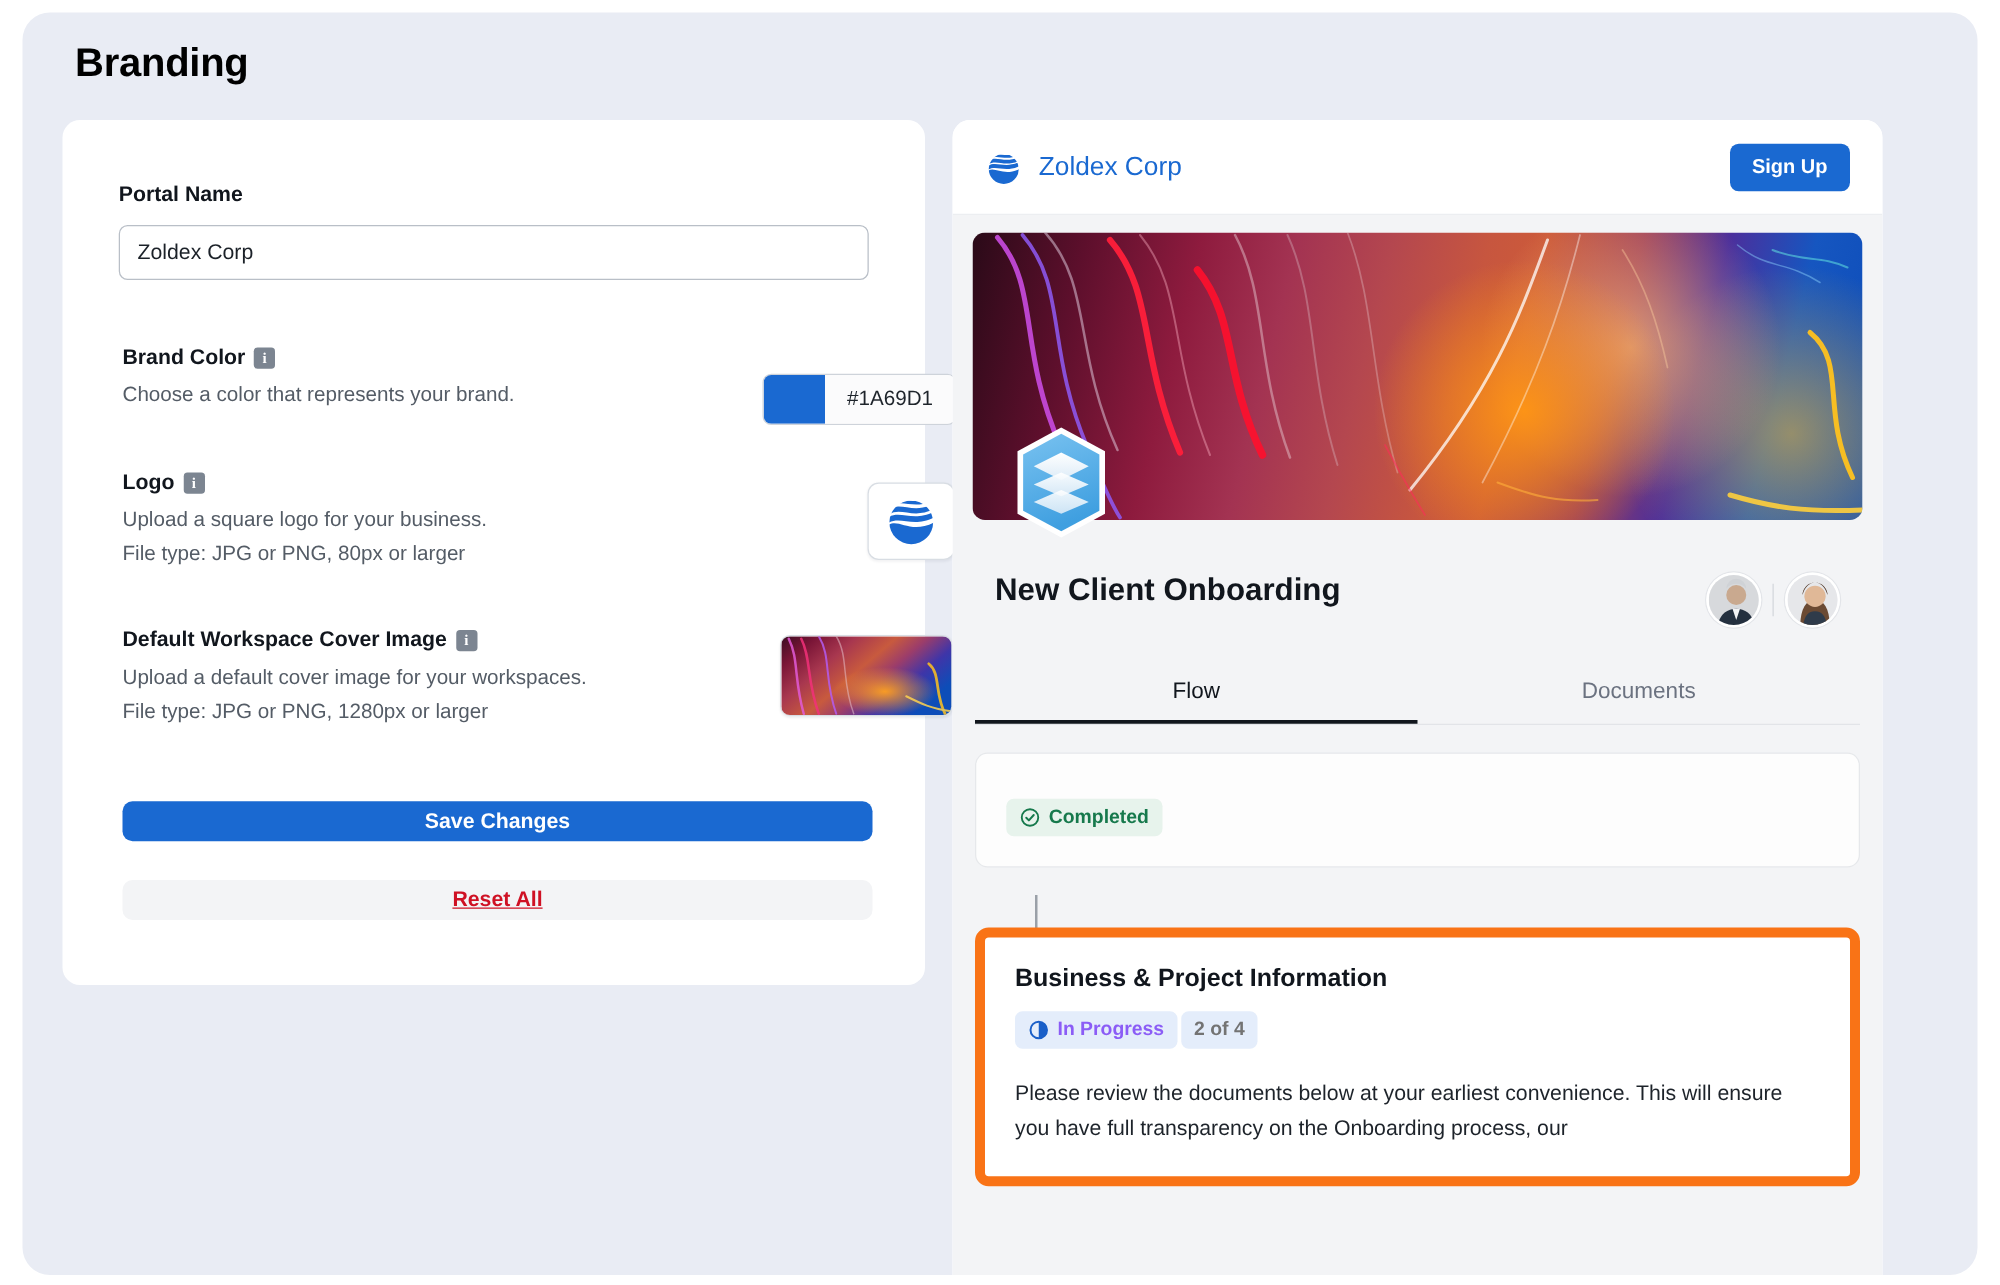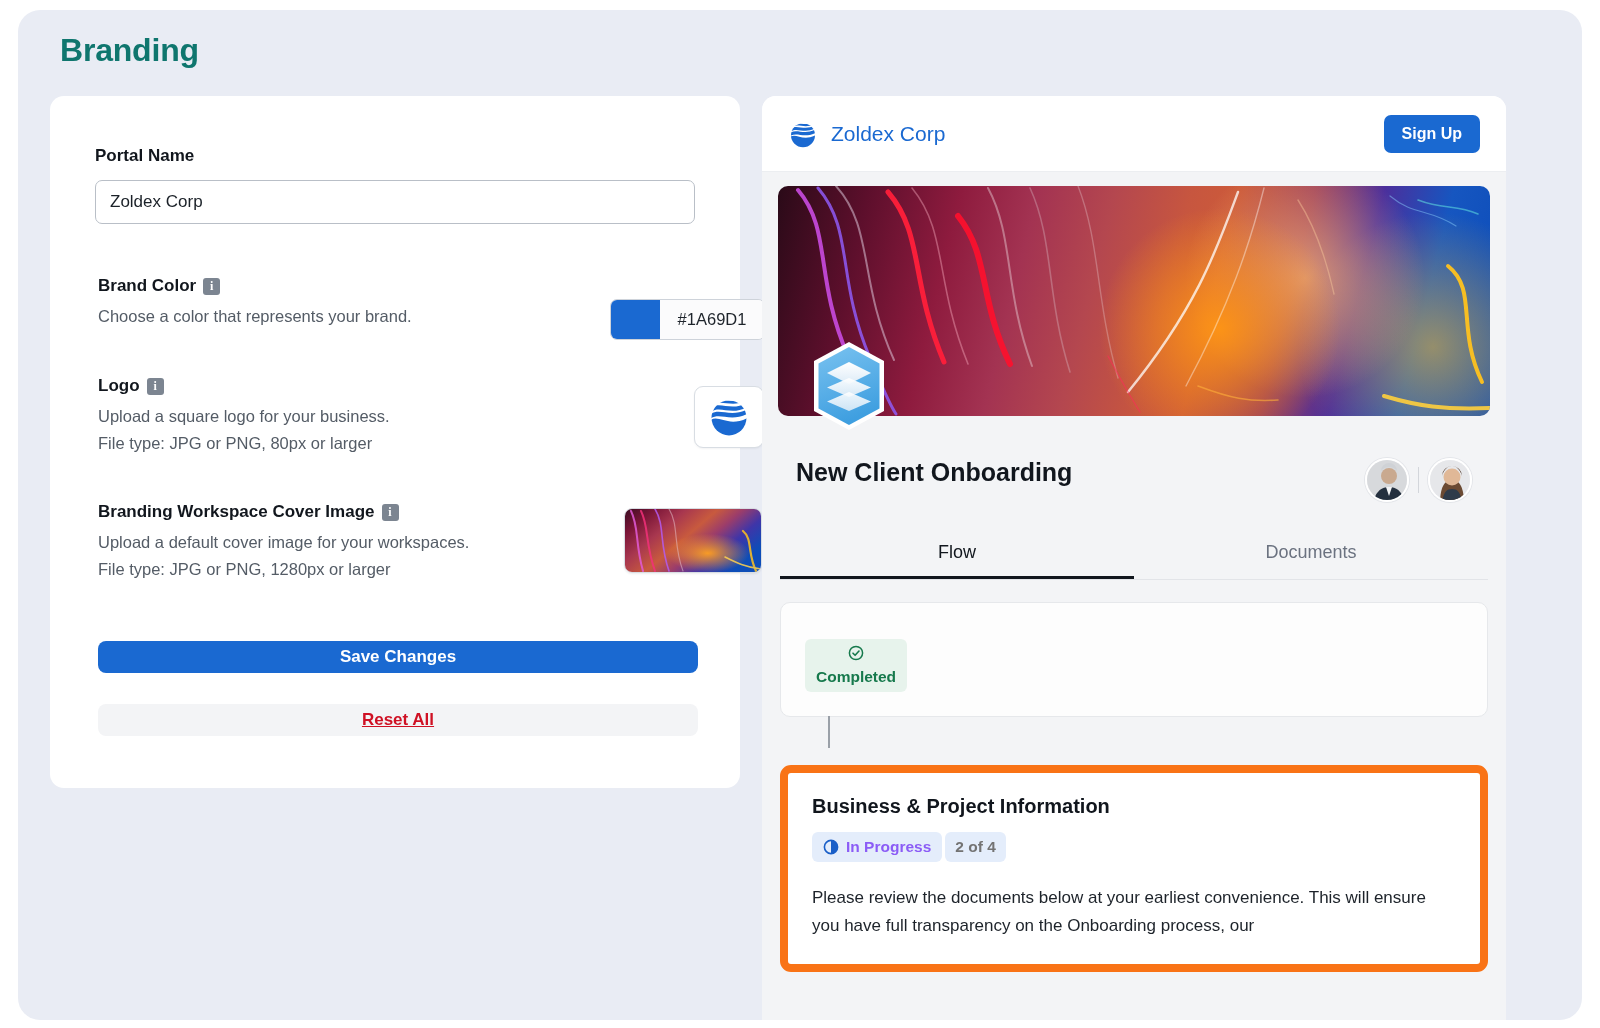--- a/index.html
+++ b/index.html
@@ -23,21 +23,21 @@
     overflow: hidden;
   }
 
   
   .page-title {
     position: absolute;
     left: 42px;
     top: 22px;
     font-size: 32px;
     font-weight: bold;
-    color: #0f766e;
+    color: #000000;
     letter-spacing: -0.2px;
   }
 
   
   .settings-card {
     position: absolute;
     left: 32px;
     top: 86px;
     width: 690px;
     height: 692px;
@@ -287,21 +287,21 @@
   .badge-row { display: flex; align-items: center; gap: 0; margin-top: 14px; }
   .badge {
     display: inline-flex;
     align-items: center;
     gap: 7px;
     font-size: 15.5px;
     font-weight: bold;
     border-radius: 6px;
     padding: 6px 11px;
   }
-  .badge-completed { background: #e7f3ec; color: #16794c; flex-direction: column; }
+  .badge-completed { background: #e7f3ec; color: #16794c; }
   .badge-progress { background: #e4edfb; color: #8b5cf6; }
   .badge-count {
     font-size: 15.5px; font-weight: bold; color: #737373;
     background: #e4edfb; border-radius: 6px; padding: 6px 10px;
     margin-left: 3px;
   }
 
   .connector {
     position: absolute;
     left: 66px;
@@ -369,21 +369,21 @@
             <path d="M10 30 C32 14 54 40 92 18 L92 27 C54 49 32 23 10 39 Z" fill="#1a69d1"></path>
             <path d="M18 16 C36 6 56 24 88 8 L88 14 C56 30 36 12 18 22 Z" fill="#1a69d1"></path>
           </g>
         </svg>
       </div>
     </div>
 
     <div class="row-block cover-row">
       <div class="texts">
         <div class="field-label">
-          <span>Branding Workspace Cover Image</span>
+          <span>Default Workspace Cover Image</span>
           <span class="info-icon">i</span>
         </div>
         <div class="sub-text">Upload a default cover image for your workspaces.</div>
         <div class="sub-text">File type: JPG or PNG, 1280px or larger</div>
       </div>
       <div class="cover-thumb">
         <svg viewBox="0 0 138 65" width="138" height="65" preserveAspectRatio="none">
           <defs>
             <linearGradient id="thg" x1="0" y1="0" x2="1" y2="0.55">
               <stop offset="0%" stop-color="#3a0d22"></stop>

